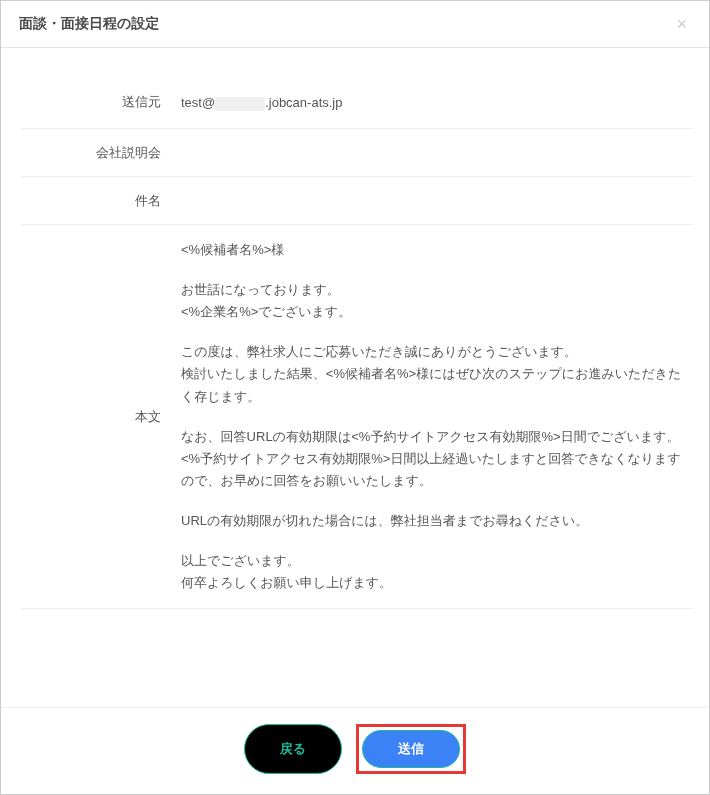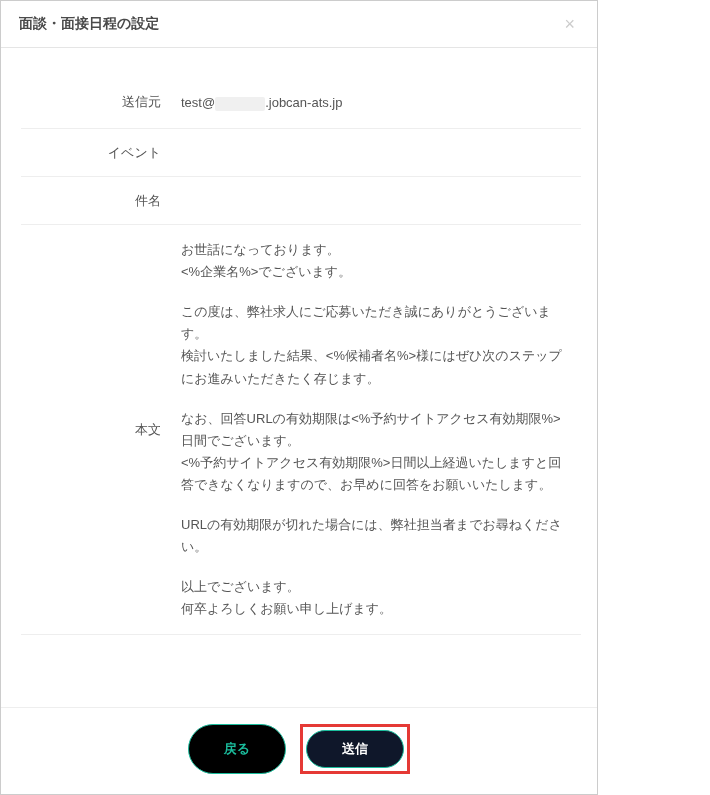--- a/index.html
+++ b/index.html
@@ -6,21 +6,21 @@
     body {
       font-family: "Hiragino Kaku Gothic ProN", "Meiryo", sans-serif;
       font-size: 13px;
       color: #555;
       background: #fff;
       width: 710px;
       height: 795px;
       overflow: hidden;
     }
     .modal {
-      width: 598px;
+      width: 710px;
       height: 795px;
       border: 1px solid #ccc;
       background: #fff;
       display: flex;
       flex-direction: column;
     }
     .modal-header {
       display: flex;
       justify-content: space-between;
       align-items: center;
@@ -97,21 +97,21 @@
       background: #000000;
       color: #1abc9c;
       border: 1px solid #1abc9c;
     }
     .btn-send-wrap {
       border: 3px solid #e53935;
       padding: 3px;
       display: inline-flex;
     }
     .btn-send {
-      background: #0f172a;
+      background: #3b82f6;
       color: #fff;
       border: 1px solid #1abc9c;
     }
   </style>
 </head>
 <body>
 
 <div class="modal">
 
   <div class="modal-header">
@@ -122,31 +122,32 @@
   <div class="modal-body">
 
     <div class="row">
       <div class="label">送信元</div>
       <div class="value">
         <span>test@</span><span class="redacted small">xxxx</span><span>.jobcan-ats.jp</span>
       </div>
     </div>
 
     <div class="row">
-      <div class="label">イベント</div>
+      <div class="label">会社説明会</div>
     </div>
 
 
     <div class="row">
       <div class="label">件名</div>
     </div>
 
     <div class="row body-row">
       <div class="label">本文</div>
       <div class="value body-text">
+        <p style="white-space:pre-line">&lt;%候補者名%&gt;様</p>
         <p style="white-space:pre-line">お世話になっております。
 &lt;%企業名%&gt;でございます。</p>
         <p style="white-space:pre-line">この度は、弊社求人にご応募いただき誠にありがとうございます。
 検討いたしました結果、&lt;%候補者名%&gt;様にはぜひ次のステップにお進みいただきたく存じます。</p>
         <p style="white-space:pre-line">なお、回答URLの有効期限は&lt;%予約サイトアクセス有効期限%&gt;日間でございます。
 &lt;%予約サイトアクセス有効期限%&gt;日間以上経過いたしますと回答できなくなりますので、お早めに回答をお願いいたします。</p>
         <p style="white-space:pre-line">URLの有効期限が切れた場合には、弊社担当者までお尋ねください。</p>
         <p style="white-space:pre-line">以上でございます。
 何卒よろしくお願い申し上げます。</p>
       </div>

